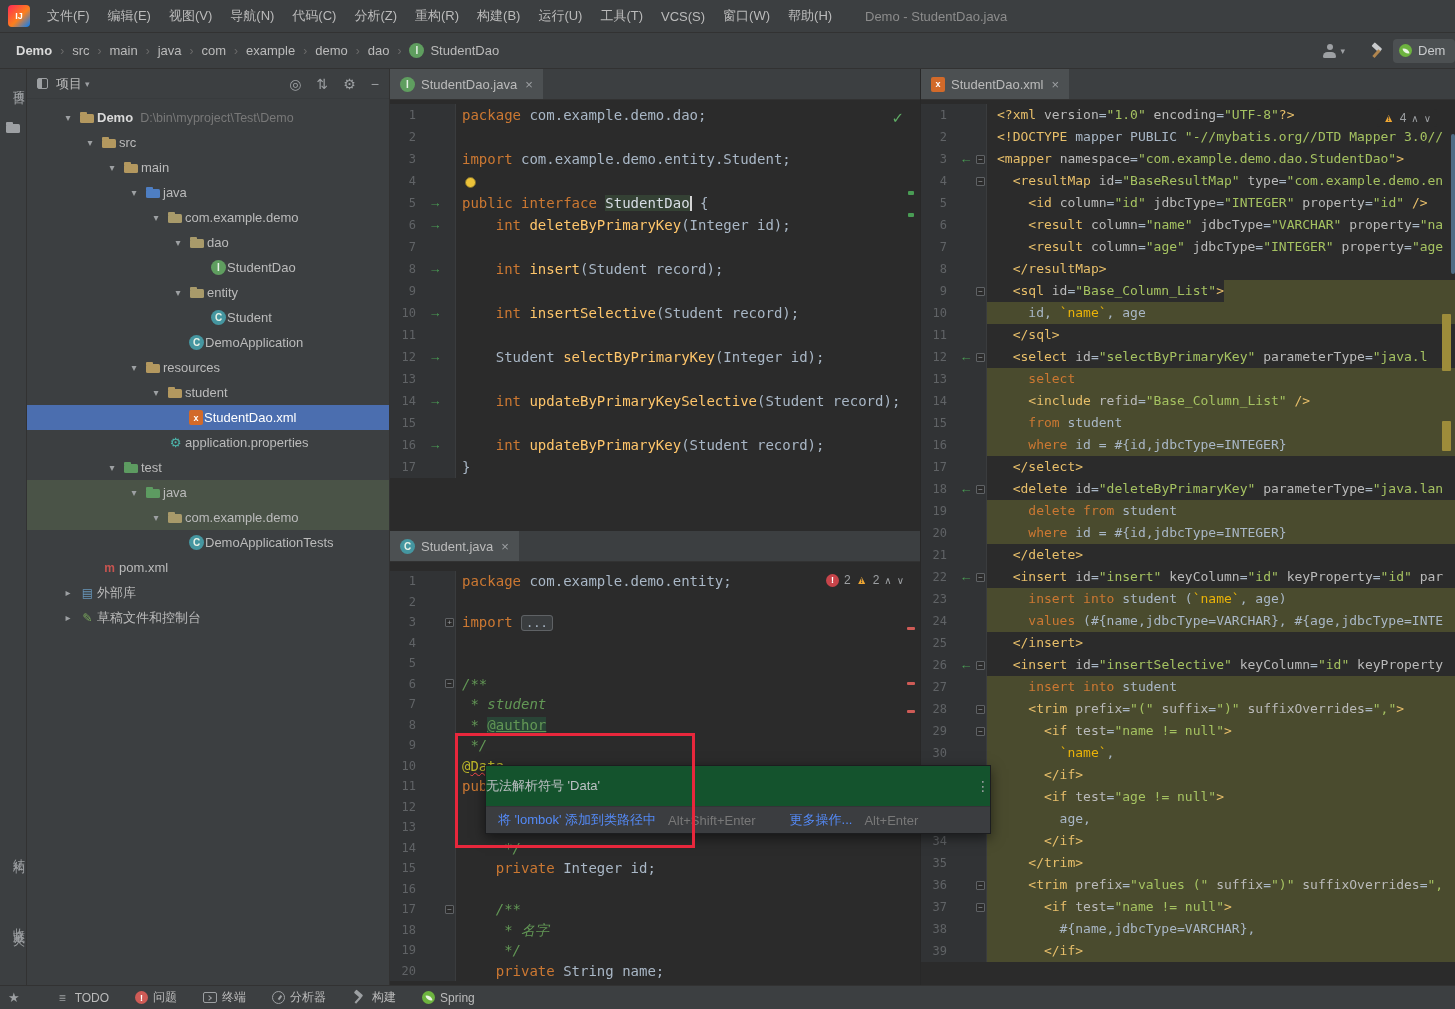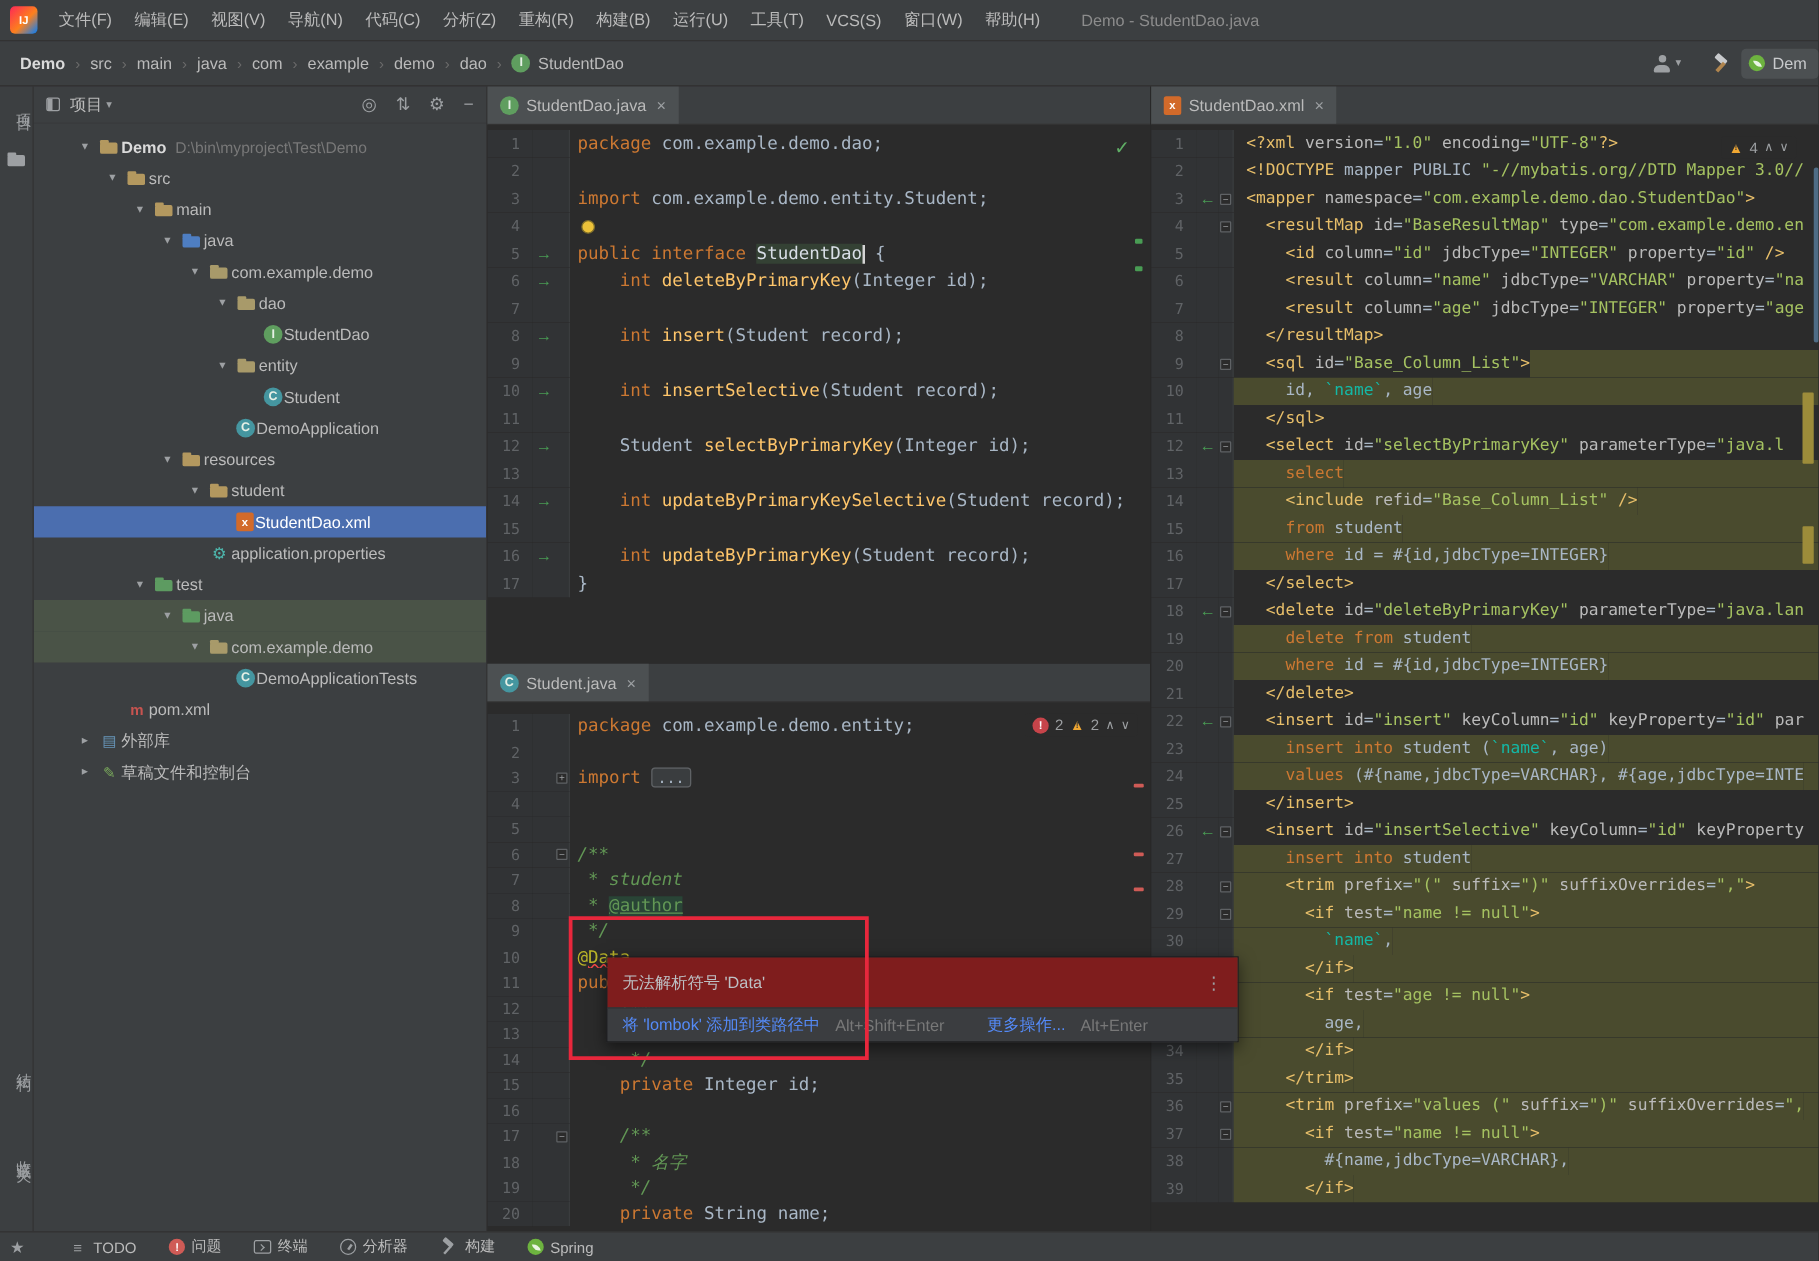--- a/index.html
+++ b/index.html
@@ -89,21 +89,21 @@
   .foldc{width:12px;flex:none;background:#313335;border-right:1px solid #3a3c3e;display:flex;align-items:center;justify-content:center}
   .fbox{width:9px;height:9px;border:1px solid #5f6265;border-radius:1px;background:#2b2b2b;color:#9da0a3;
         font-size:8px;line-height:7px;text-align:center}
   .code{white-space:pre;font-family:"DejaVu Sans Mono","DejaVu Sans",monospace;font-size:14px;padding-left:6px;flex:none}
   .xmlcode .code{font-size:13px;padding-left:10px}
   .fill{flex:1}
   .code.inj,.fill.inj{background:#4a4b2e}
 
   .tk-p{color:#a9b7c6}.tk-k{color:#cc7832}.tk-m{color:#ffc66b}
   .tk-d{color:#629755;font-style:italic}.tk-a{color:#bbb529}
-  .tk-t{color:#e8bf6a}.tk-n{color:#bababa}.tk-v{color:#a5c261}.tk-q{color:#cc7832}.tk-b{color:#14b8a6}
+  .tk-t{color:#e8bf6a}.tk-n{color:#bababa}.tk-v{color:#a5c261}.tk-q{color:#cc7832}.tk-b{color:#eab308}
   .tk-hl{color:#d8dee6;background:#344134}
   .tk-au{color:#629755;background:#294436;text-decoration:underline;}
   .tk-ae{color:#bbb529;text-decoration:underline wavy #fc4949 1px}
   .tk-fd{color:#a9b7c6;background:#3a3d3f;border:1px solid #5f6265;border-radius:3px;padding:0 4px;font-size:12px}
   .tk-bulb{display:inline-block;width:11px;height:11px;border-radius:50%;background:#ecc239;border:1px solid #7f6e2a;
            margin-left:3px;vertical-align:middle}
   .tk-cr{display:inline-block;width:2px;height:15px;background:#d4d4d4;vertical-align:text-bottom}
 
   
   .okmark{position:absolute;top:40px;right:16px;color:#5fad65;font-size:15px;font-weight:bold}
@@ -125,21 +125,21 @@
   .smark.r3{right:5px;top:179px;width:8px;height:3px;background:#cf5b56}
   .xstripe{position:absolute;right:0;top:31px;bottom:0;width:14px}
   .ymark{position:absolute;left:1px;width:9px;background:#9d8c3a;border-radius:1px}
   .ymark.m1{top:214px;height:57px}
   .ymark.m2{top:321px;height:30px}
   .bthumb{position:absolute;right:0;top:34px;width:4px;height:140px;background:#4f6c85;border-radius:2px}
 
   
   .hintpop{position:absolute;left:95px;top:234px;width:506px;z-index:30;border:1px solid #1c1d1f;
            box-shadow:0 4px 12px rgba(0,0,0,.5);font-size:13px}
-  .hrow1{background:#7f1d1d;padding:11px 12px;display:flex;align-items:center;color:#bdc0c4}
+  .hrow1{background:#14532d;padding:11px 0;display:flex;align-items:center;color:#bdc0c4}
   .kebab{margin-left:auto;color:#9da0a3;font-size:14px}
   .hrow2{background:#3b3d40;border-top:1px solid #333537;padding:4px 12px;display:flex;align-items:center}
   .hlink{color:#548af7;margin-right:12px}
   .hkey{color:#787878;margin-right:34px}
   .hkey:last-child{margin-right:16px}
   .redbox{position:absolute;left:65px;top:202px;width:240px;height:115px;border:3px solid #e8273c;z-index:40;pointer-events:none}
 
   
   .statusbar{position:absolute;left:0;right:0;bottom:0;height:24px;background:#3c3f41;border-top:1px solid #323232;
              display:flex;align-items:center;z-index:5}

